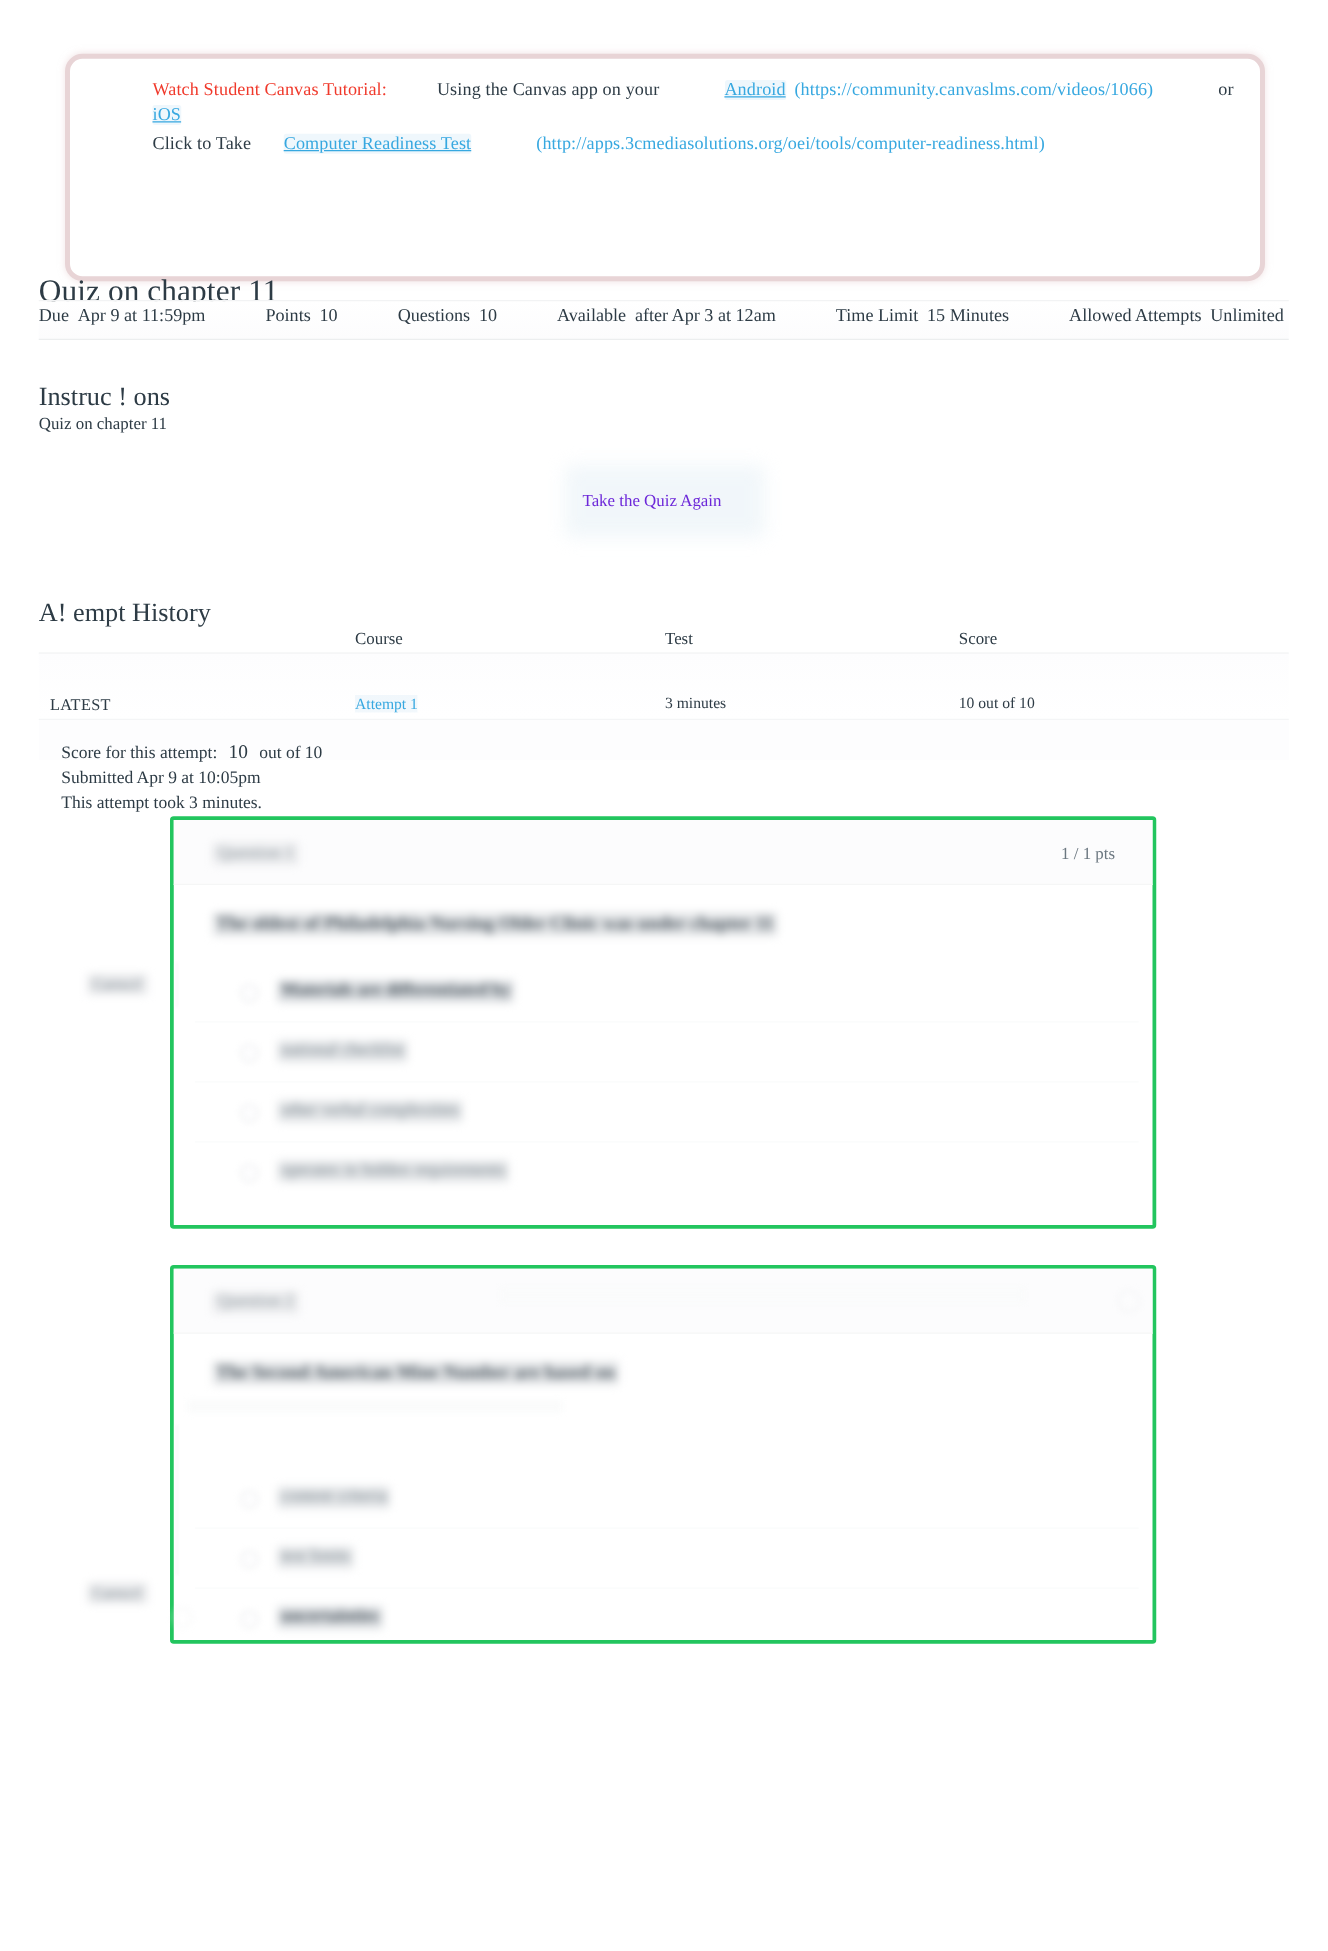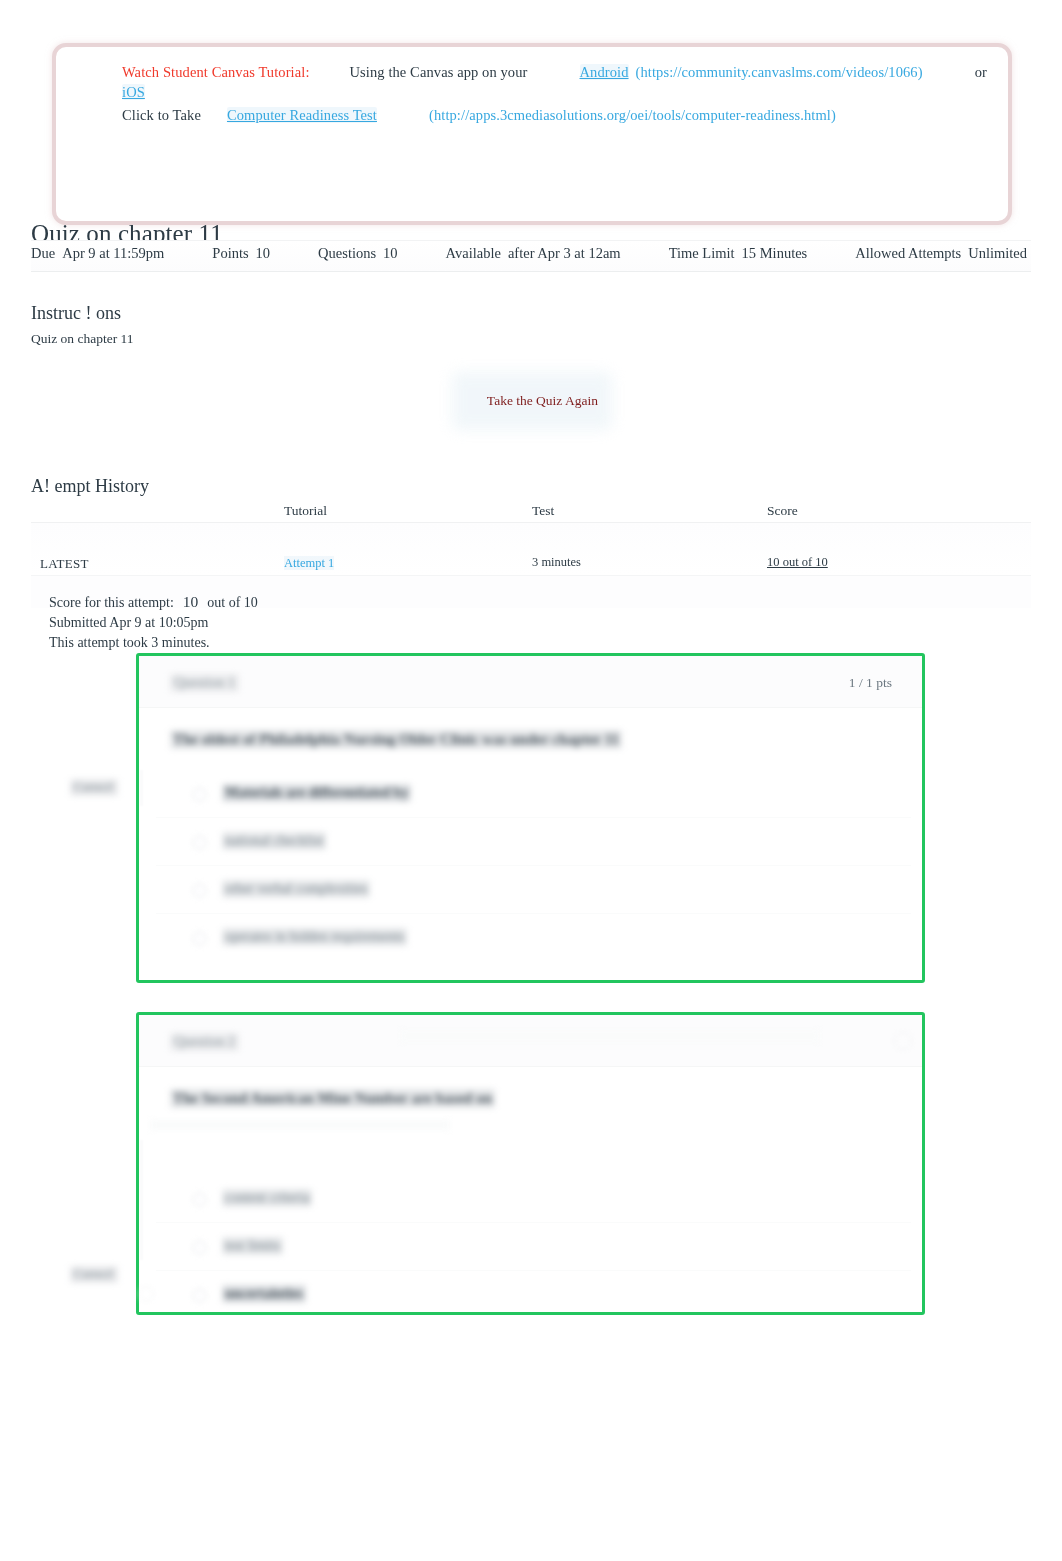--- a/index.html
+++ b/index.html
@@ -85,21 +85,21 @@
     white-space: nowrap;
   }
   .meta-row .m-lbl { display: inline-block; }
   .meta-row .m-val { display: inline-block; }
   .gap1 { display: inline-block; width: 7px; }
   .gap2 { display: inline-block; width: 48px; }
 
   
   .sec-head {
     position: absolute;
-    font-size: 18px;
+    font-size: 21px;
     font-weight: normal;
     color: #2d3b45;
   }
   .instr-head { left: 31px; top: 288px; }
   .instr-body {
     position: absolute;
     left: 31px;
     top: 331px;
     font-size: 13.5px;
     color: #2d3b45;
@@ -122,23 +122,23 @@
     background: #e9f2f7;
     border-radius: 5px;
     filter: blur(7px);
     opacity: 0.62;
   }
   .retake-label {
     position: absolute;
     left: 14px;
     top: 21px;
     width: 132px;
-    text-align: right;
+    text-align: left;
     font-size: 13.5px;
-    color: #7f1d1d;
+    color: #6d28d9;
     filter: blur(0.45px);
   }
 
   
   .attempt-head { left: 31px; top: 461px; }
 
   .hist-table {
     position: absolute;
     left: 31px;
     top: 496px;
@@ -162,21 +162,21 @@
     height: 32px;
     background: #fdfdfe;
   }
   .c0 { position: absolute; left: 9px;   top: 7px; }
   .c1 { position: absolute; left: 253px; top: 7px; }
   .c2 { position: absolute; left: 501px; top: 7px; }
   .c3 { position: absolute; left: 736px; top: 7px; }
   .hist-body-row .c0 { top: 33px; font-size: 13px; letter-spacing: 0.3px; }
   .hist-body-row .c1 { top: 32px; }
   .hist-body-row .c2 { top: 32px; font-size: 12.5px; }
-  .hist-body-row .c3 { top: 32px; font-size: 12.5px; text-decoration: underline; }
+  .hist-body-row .c3 { top: 32px; font-size: 12.5px; }
   .attempt-link {
     color: #37a8e0;
     font-size: 12.5px;
     text-decoration: none;
     background: rgba(226,240,249,0.45);
   }
 
   
   .score-block {
     position: absolute;
@@ -353,21 +353,21 @@
 
 <div class="retake-wrap">
   <div class="retake-ghost"></div>
   <div class="retake-label">Take the Quiz Again</div>
 </div>
 
 <h2 class="sec-head attempt-head">A! empt History</h2>
 
 <div class="hist-table">
   <div class="hist-head-row">
-    <span class="c1">Tutorial</span>
+    <span class="c1">Course</span>
     <span class="c2">Test</span>
     <span class="c3">Score</span>
   </div>
   <div class="hist-body-row">
     <span class="c0">LATEST</span>
     <span class="c1"><a href="#" class="attempt-link">Attempt 1</a></span>
     <span class="c2">3 minutes</span>
     <span class="c3">10 out of 10</span>
   </div>
   <div class="hist-foot-row"></div>

